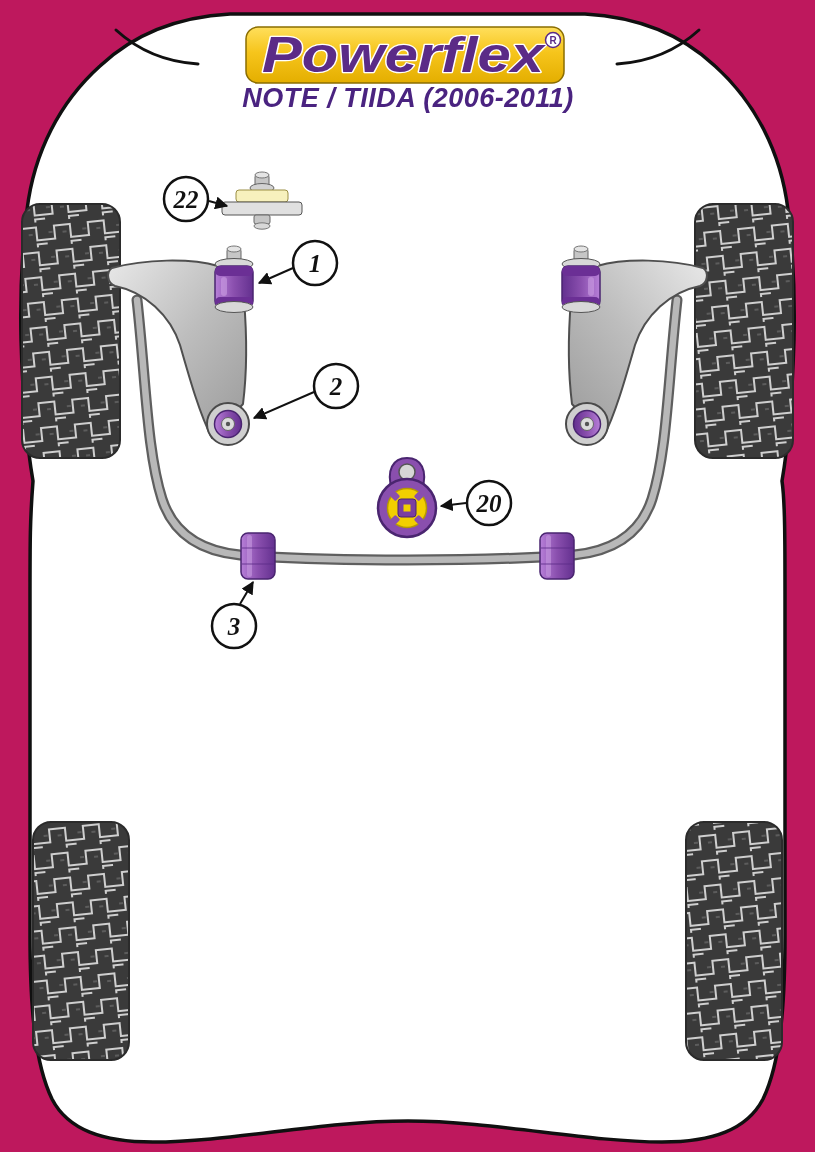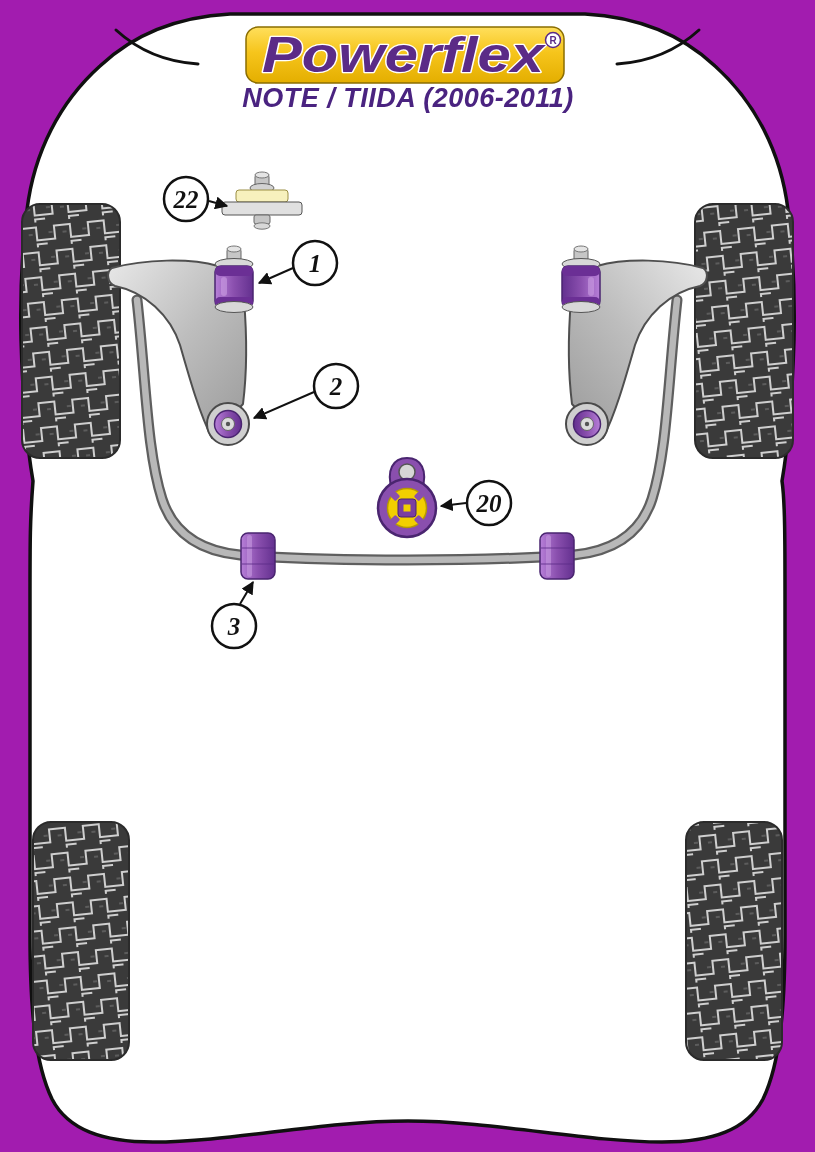--- a/index.html
+++ b/index.html
@@ -1,20 +1,20 @@
 <!DOCTYPE html>
 <html><head>
 <meta charset="utf-8">
 <style>
   html, body { margin: 0; padding: 0; background: #ffffff; }
   .stage {
     position: relative;
     width: 815px;
     height: 1152px;
-    background: #a21caf;
+    background: #be185d;
     font-family: "Liberation Sans", sans-serif;
     overflow: hidden;
   }
   .stage svg { display: block; }
   .logo-text {
     font-family: "Liberation Sans", sans-serif;
     font-weight: bold;
     font-style: italic;
     fill: #5b2b87;
     stroke: #ffffff;

